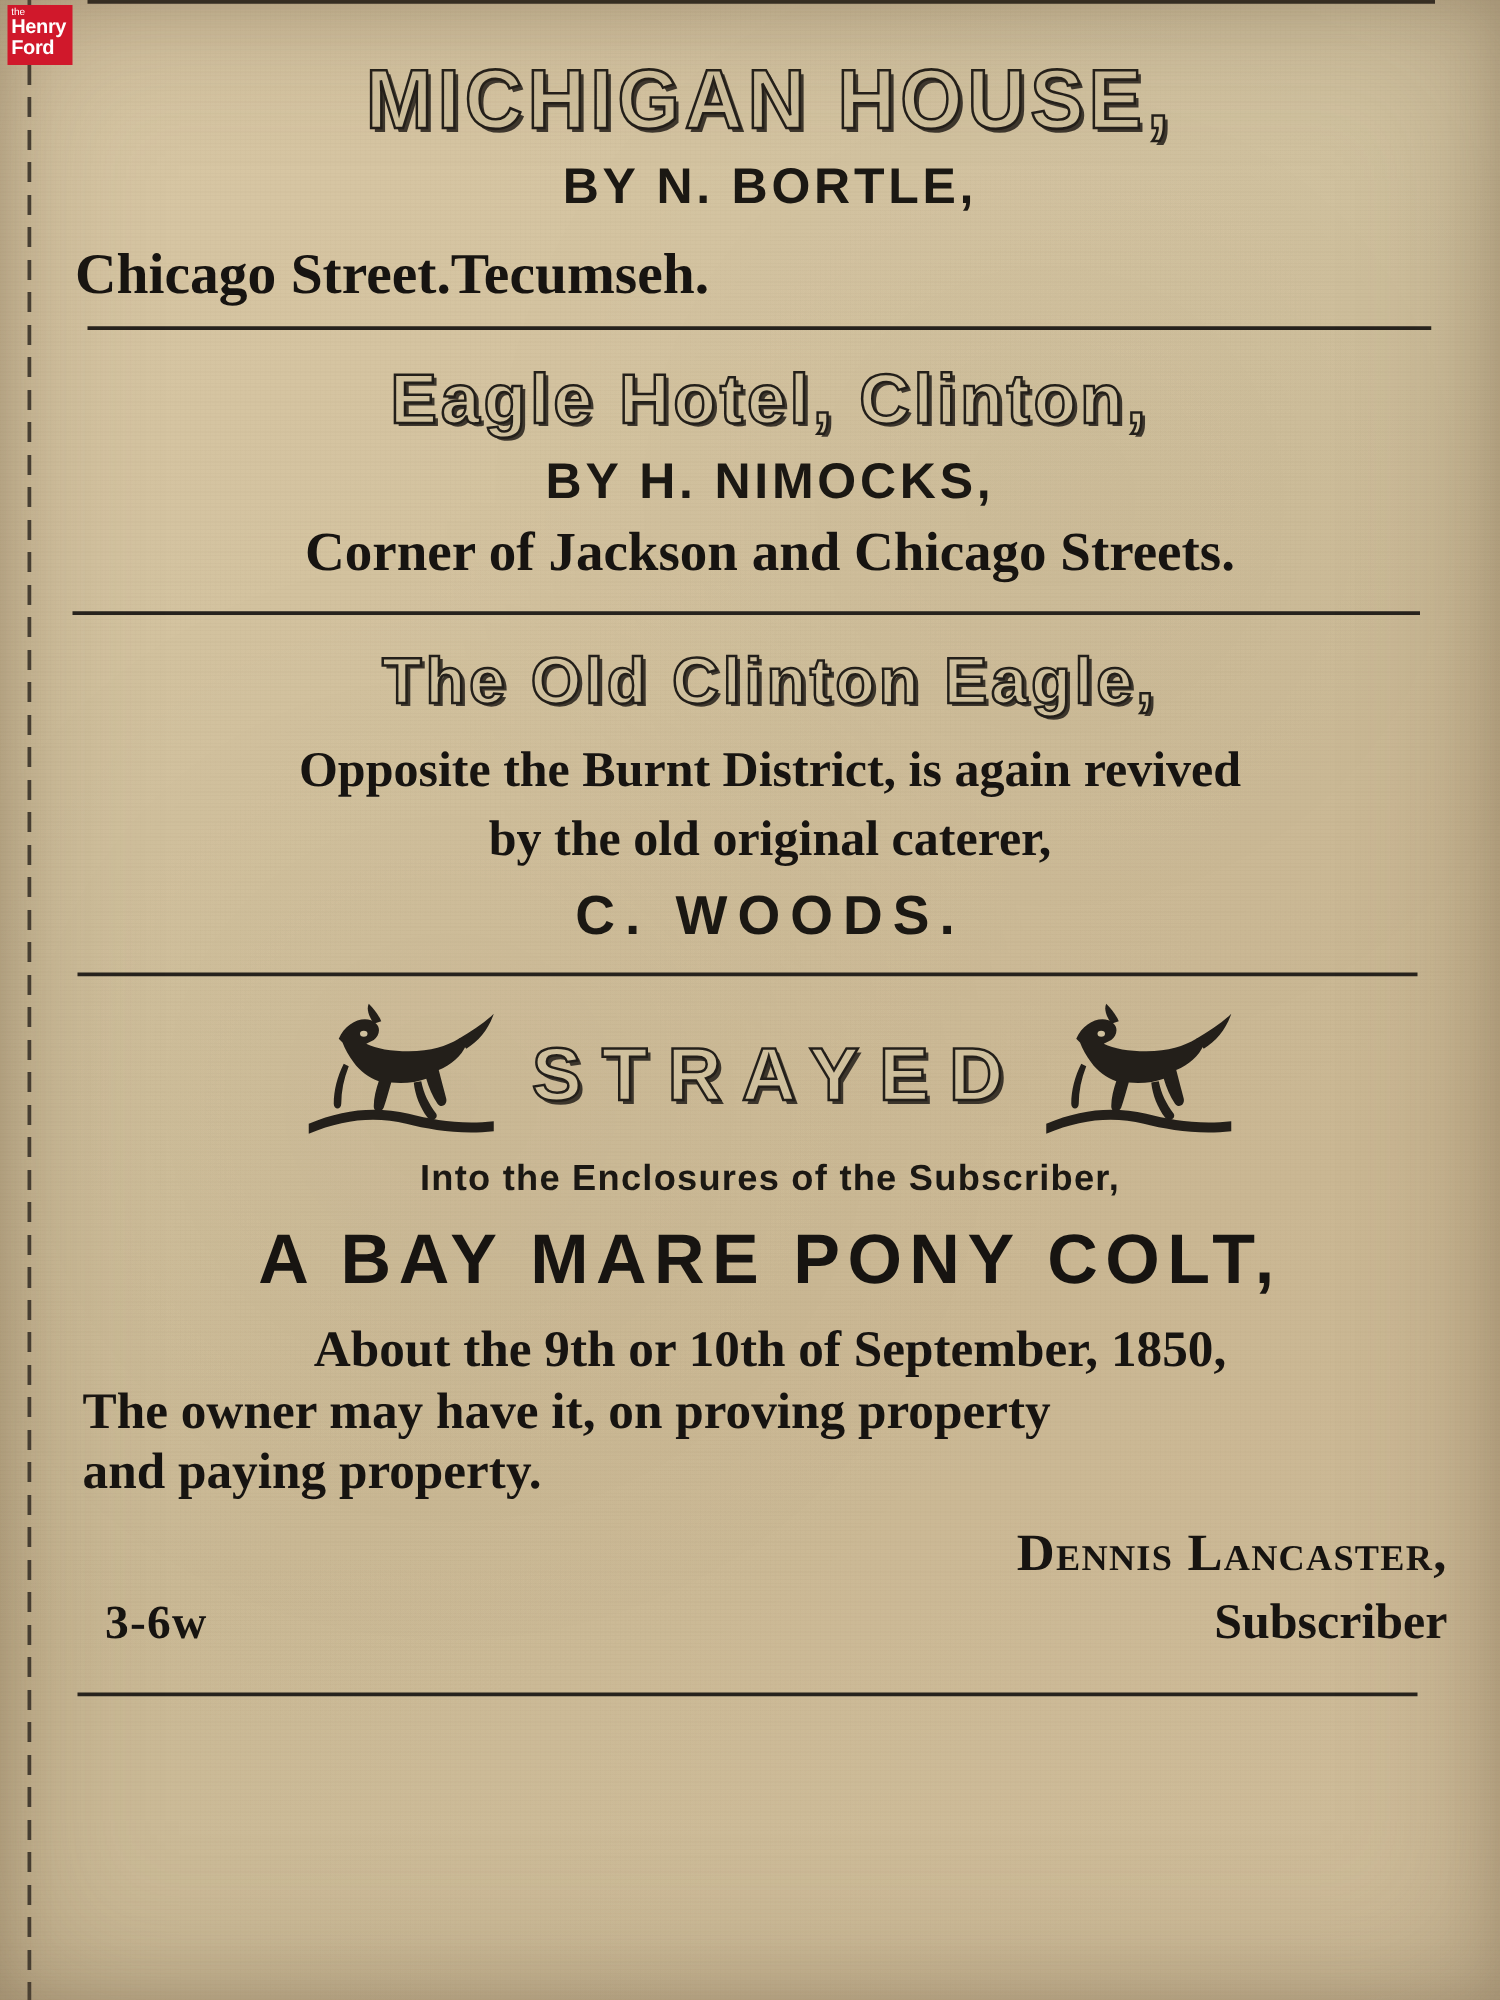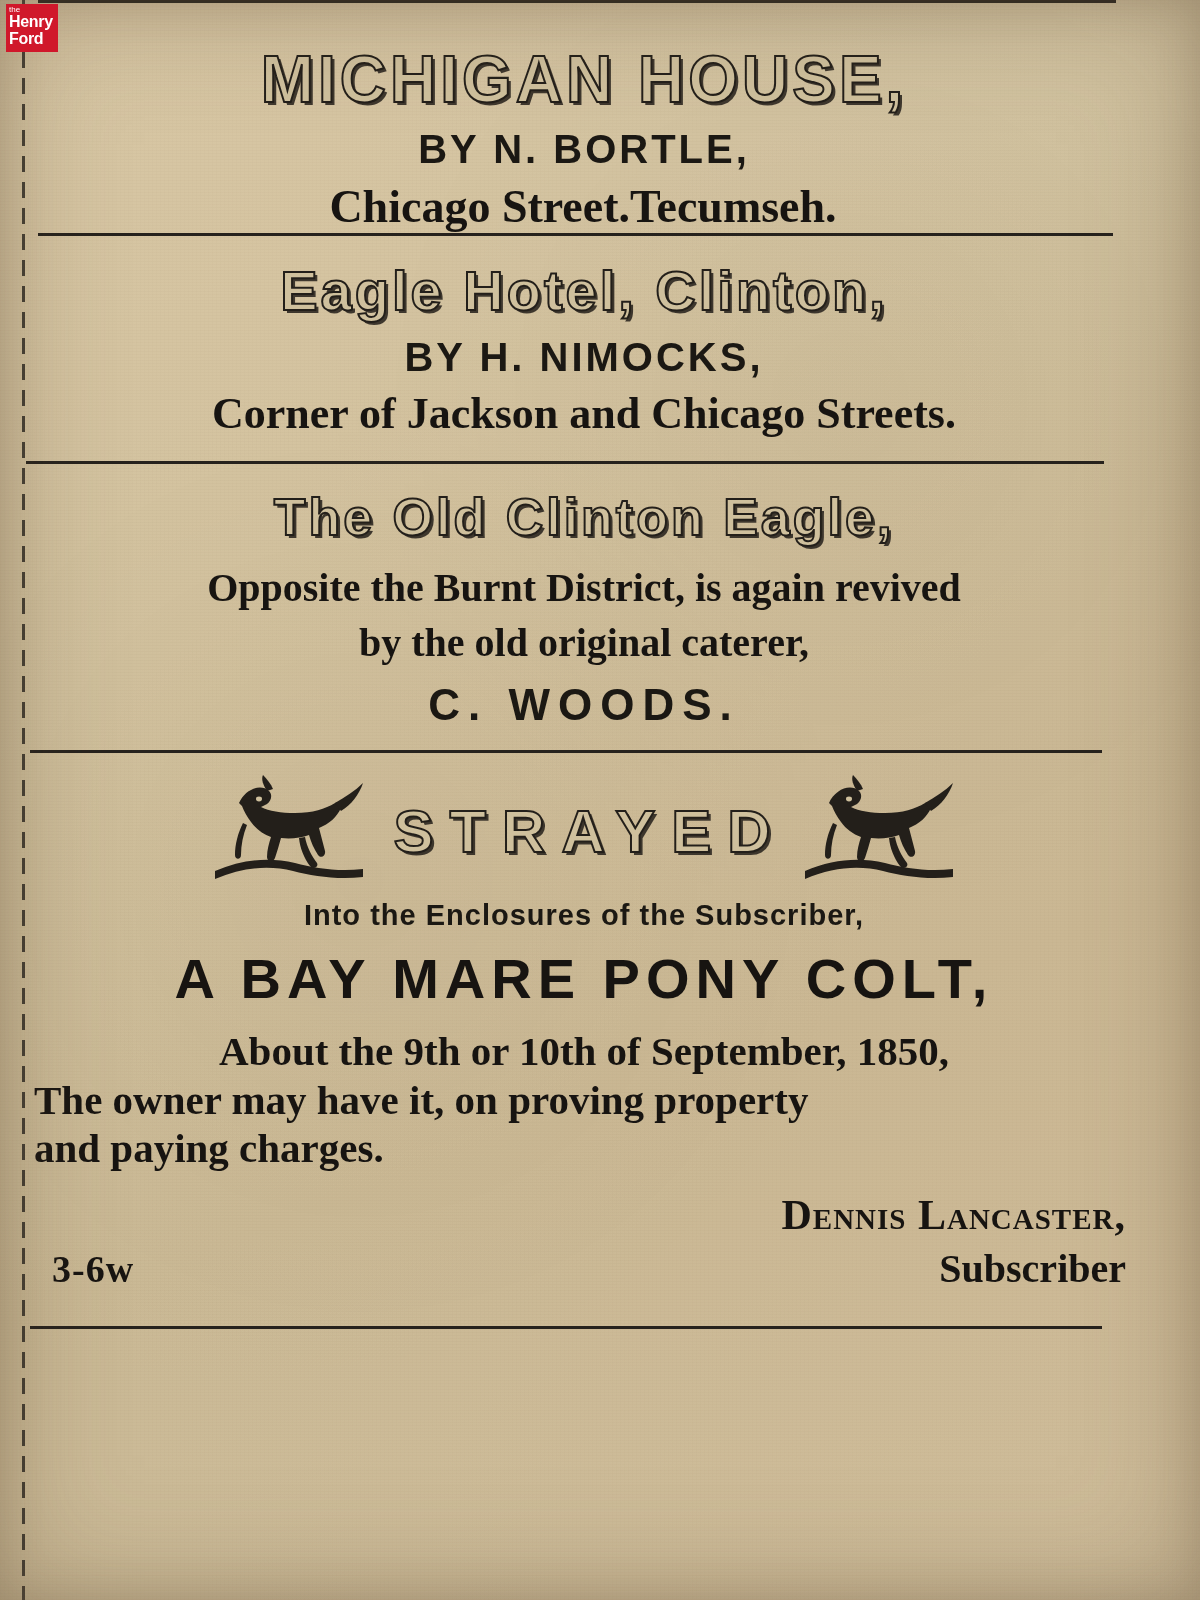--- a/index.html
+++ b/index.html
@@ -66,21 +66,21 @@
     height: 1600px;
     background: repeating-linear-gradient(
       to bottom,
       #2a2621 0px, #2a2621 16px,
       rgba(0,0,0,0) 16px, rgba(0,0,0,0) 26px);
     opacity: .85;
   }
 
   .content {
     position: absolute;
-    left: 24px;
+    left: 56px;
     top: 0;
     width: 1120px;
   }
 
   .rule {
     height: 0;
     border-top: 3px solid #26221d;
     margin: 0 auto;
   }
   .rule.r1 { width: 1078px; margin-left: 14px; }
@@ -110,27 +110,27 @@
   .by-bortle {
     font-family: "Liberation Sans", sans-serif;
     font-weight: bold;
     font-size: 40px;
     letter-spacing: 3px;
     margin-top: 16px;
     color: #1b1813;
   }
   .street-row {
     display: flex;
-    justify-content: center;
+    justify-content: flex-start;
     align-items: baseline;
     font-family: "Liberation Serif", serif;
     font-weight: bold;
     font-size: 46px;
-    margin-top: 8px;
-    padding: 0 6px 0 4px;
+    margin-top: 20px;
+    padding: 0 6px 16px 4px;
     color: #171411;
   }
 
   .eagle-hotel {
     font-size: 56px;
     line-height: 1.05;
     margin-top: 26px;
     letter-spacing: 3px;
   }
   .by-nimocks {
@@ -322,21 +322,21 @@
             <ellipse cx="50" cy="26" rx="3" ry="2.4" fill="#cfc09d"></ellipse>
           </g>
           <path d="M6 98 C34 86 60 84 86 90 C106 95 128 99 154 96 L154 104 C128 107 104 103 84 98 C60 92 34 94 6 106 Z" fill="#231f1a"></path>
         </svg>
       </div>
 
       <div class="into-enclosures">Into the Enclosures of the Subscriber,</div>
       <div class="bay-mare">A BAY MARE PONY COLT,</div>
       <div class="body-line l1">About the 9th or 10th of September, 1850,</div>
       <div class="body-line l2">The owner may have it, on  proving  property</div>
-      <div class="body-line l3">and paying charges.</div>
+      <div class="body-line l3">and paying property.</div>
 
       <div class="signature">Dennis Lancaster,</div>
 
       <div class="lastrow">
         <span class="footnum">3-6w</span>
         <span>Subscriber</span>
       </div>
     </div>
 
     <div class="rule bottom"></div>

